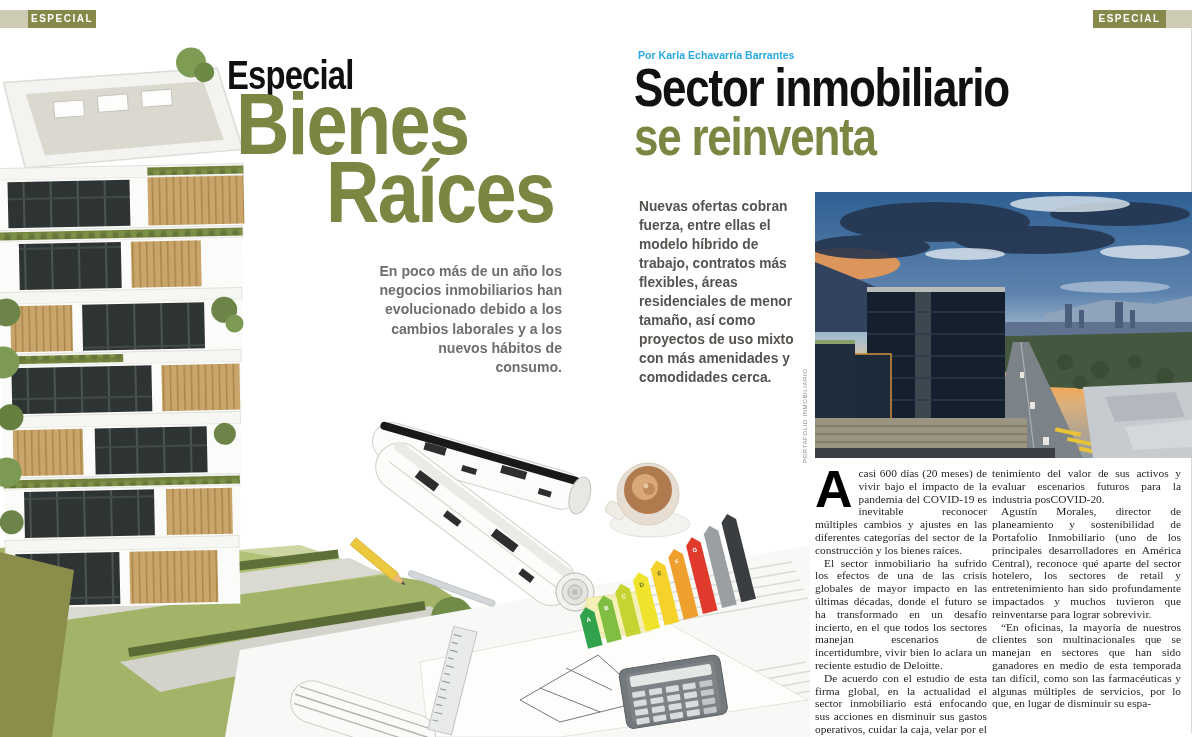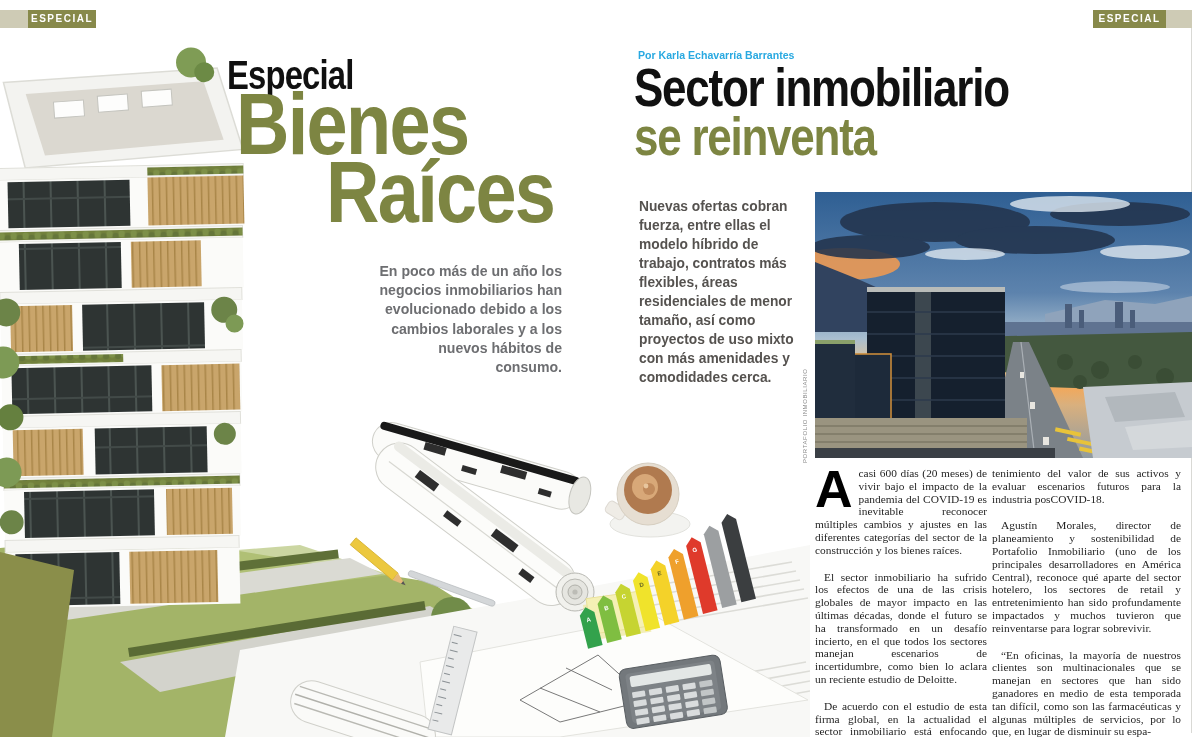--- a/index.html
+++ b/index.html
@@ -62,21 +62,21 @@
     white-space:nowrap;
   }
 
   
   .article-col{
     font-family:"Liberation Serif",serif;
     font-size:11.4px;line-height:12.8px;
     color:#1f1f1f;text-align:justify;
   }
   .article-col p{margin:0;}
-  .article-col p + p{text-indent:9px;margin-top:14px;}
+  .article-col p + p{text-indent:9px;margin-top:0;}
   .dropcap{
     float:left;
     font-family:"Liberation Sans",sans-serif;
     font-size:52px;line-height:40px;font-weight:bold;color:#000;
     padding:2px 6px 0 0;
   }
   .edge-line{background:#d9d9d5;}
 </style>
 </head>
 <body>
@@ -436,21 +436,21 @@
     </g>
     <rect x="0" y="256" width="240" height="10" fill="#3a3f45"></rect>
   </g>
 </svg>
 
 <div class="abs credit" style="left:802px;top:393px;height:70px;">PORTAFOLIO INMOBILIARIO</div>
 
 <div class="abs" style="left:815px;top:467px;width:366px;height:268px;">
   <div class="abs article-col" style="left:0;top:0;width:172px;">
     <p><span class="dropcap">A</span><span>casi 600 días (20 meses) de vivir bajo el impacto de la pandemia del COVID-19 es inevitable reconocer múltiples cambios y ajustes en las diferentes categorías del sector de la construcción y los bienes raíces.</span></p>
-    <p>El sector inmobiliario ha sufrido los efectos de una de las crisis globales de mayor impacto en las últimas décadas, donde el futuro se ha transformado en un desafío incierto, en el que todos los sectores manejan escenarios de incertidumbre, como bien lo aclara un reciente estudio de Deloitte.</p>
+    <p>El sector inmobiliario ha sufrido los efectos de una de las crisis globales de mayor impacto en las últimas décadas, donde el futuro se ha transformado en un desafío incierto, en el que todos los sectores manejan escenarios de incertidumbre, vivir bien lo aclara un reciente estudio de Deloitte.</p>
     <p>De acuerdo con el estudio de esta firma global, en la actualidad el sector inmobiliario está enfocando sus acciones en disminuir sus gastos operativos, cuidar la caja, velar por el man-</p>
   </div>
   <div class="abs article-col" style="left:177px;top:0;width:189px;">
-    <p>tenimiento del valor de sus activos y evaluar escenarios futuros para la industria posCOVID-18.</p>
+    <p>tenimiento del valor de sus activos y evaluar escenarios futuros para la industria posCOVID-20.</p>
     <p>Agustín Morales, director de planeamiento y sostenibilidad de Portafolio Inmobiliario (uno de los principales desarrolladores en América Central), reconoce qué aparte del sector hotelero, los sectores de retail y entretenimiento han sido profundamente impactados y muchos tuvieron que reinventarse para lograr sobrevivir.</p>
     <p>“En oficinas, la mayoría de nuestros clientes son multinacionales que se manejan en sectores que han sido ganadores en medio de esta temporada tan difícil, como son las farmacéuticas y algunas múltiples de servicios, por lo que, en lugar de disminuir su espa-</p>
   </div>
 </div>
 
 </body></html>

